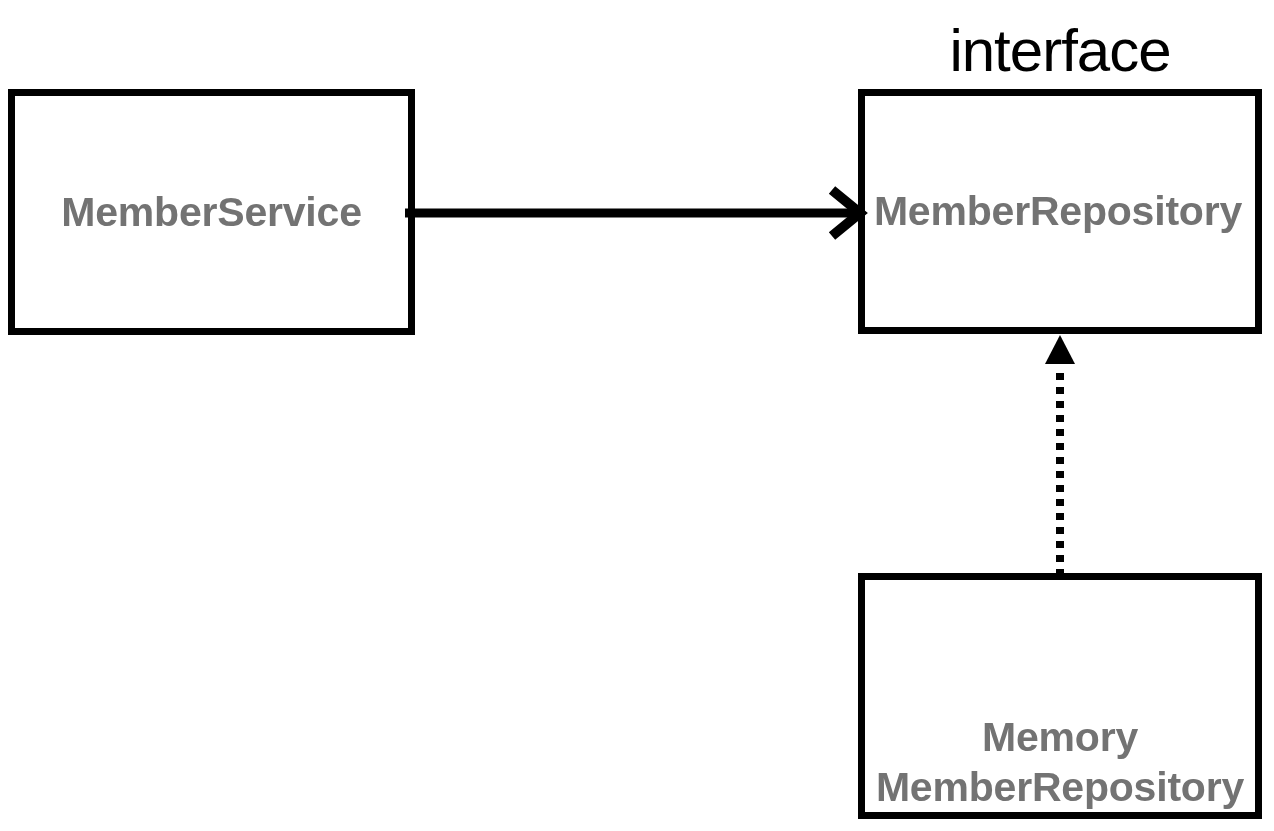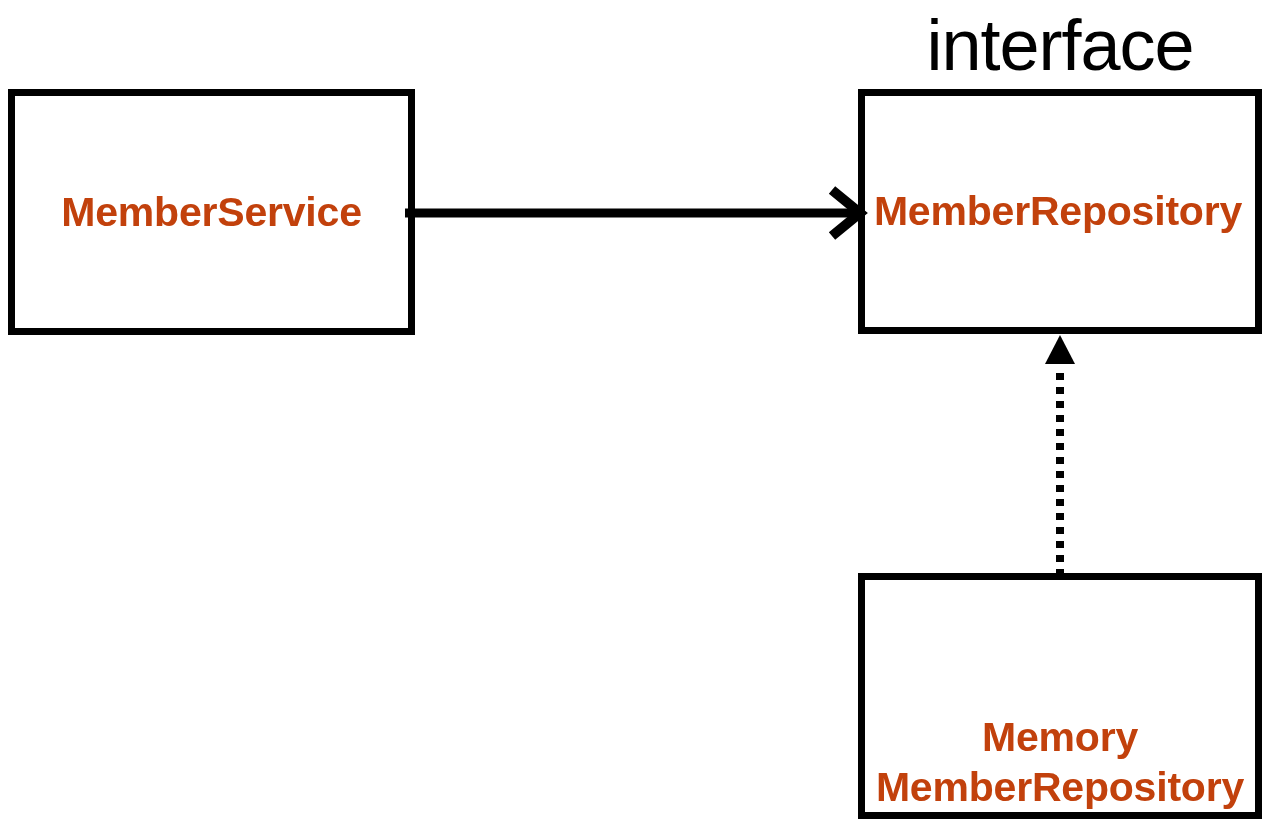--- a/index.html
+++ b/index.html
@@ -26,21 +26,21 @@
     box-sizing: border-box;
     background: #ffffff;
     border: 7px solid #000000;
     display: flex;
     align-items: center;
     justify-content: center;
   }
 
   .node-label {
     font-weight: bold;
-    color: #c2410c;
+    color: #737373;
     text-align: center;
     line-height: 1.18;
     letter-spacing: -0.2px;
     white-space: pre-line;
   }
 
   #node-member-service {
     left: 8px;
     top: 89px;
     width: 407px;
@@ -76,23 +76,23 @@
   
   .stereotype {
     position: absolute;
     font-weight: normal;
     color: #000000;
     text-align: center;
     white-space: nowrap;
   }
   #stereotype-interface {
     left: 858px;
-    top: 9px;
+    top: 21px;
     width: 404px;
-    font-size: 72px;
+    font-size: 60px;
     line-height: 1;
     letter-spacing: -1px;
   }
 
   
   .edge {
     position: absolute;
     pointer-events: none;
   }
   #edge-dependency {

